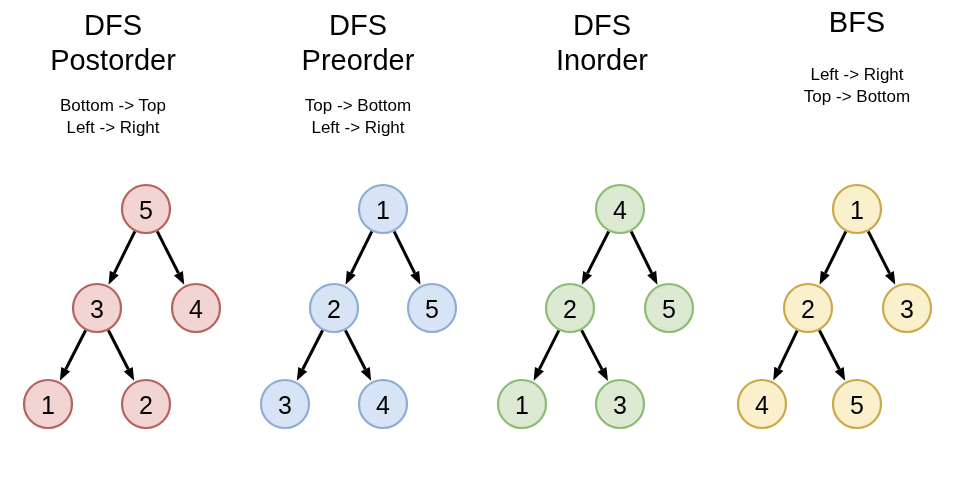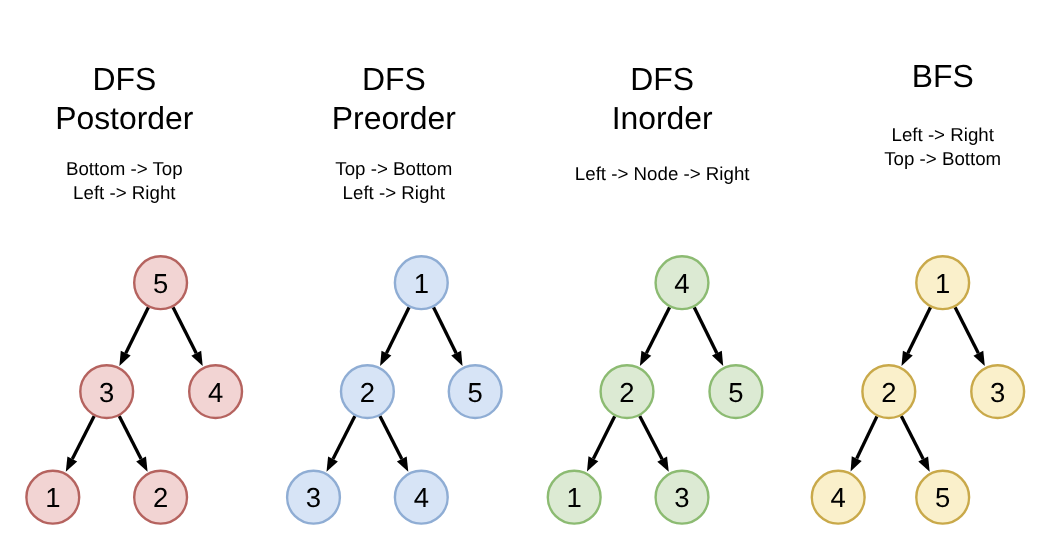--- a/index.html
+++ b/index.html
@@ -14,21 +14,20 @@
     overflow: hidden;
     font-family: "Liberation Sans", sans-serif;
     color: #000000;
   }
   #board {
     position: absolute;
     left: 0;
     top: 0;
     width: 956px;
     height: 436px;
-    margin-top: 48px;
   }
   .col-heading {
     position: absolute;
     left: 0;
     width: 240px;
     text-align: center;
   }
   .col-title {
     font-size: 29px;
     line-height: 35px;
@@ -163,21 +162,20 @@
       </g>
       <g>
         <circle class="node-circle" cx="383" cy="404" r="24" fill="#d7e4f6" stroke="#8fadd4"></circle>
         <text class="node-label" x="383" y="405">4</text>
       </g>
     </svg>
     <div class="col-heading" style="left: 482px; top: 8px;">
       <div class="col-title">DFS
 Inorder</div>
     </div>
-    <div class="col-subtitle" style="left: 482px; top: 100px;">Left -&gt; Node -&gt; Right</div>
     <svg class="tree-svg" viewBox="0 0 956 502" width="956" height="502" style="left: 0px; width: 956px;">
       <g>
         <line class="edge-line" x1="608.7295877041869" y1="231.31541634571005" x2="587.5818431814686" y2="273.18795050069235"></line>
         <polygon class="edge-head" points="581.7212287876457,284.79196700046157 583.1187599123266,270.9338680415297 592.0449264506105,275.442032959855"></polygon>
       </g>
       <g>
         <line class="edge-line" x1="631.0897199340221" y1="231.4057606830242" x2="651.7000369029256" y2="273.04701333448224"></line>
         <polygon class="edge-head" points="657.4666912686171,284.69800888965483 647.2188847663208,275.26495732128666 656.1811890395304,270.82906934767783"></polygon>
       </g>
       <g>

